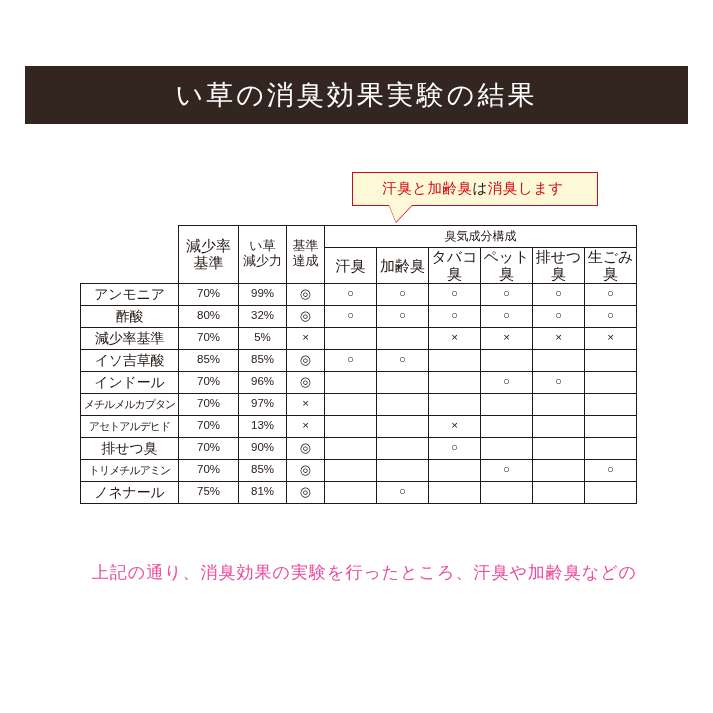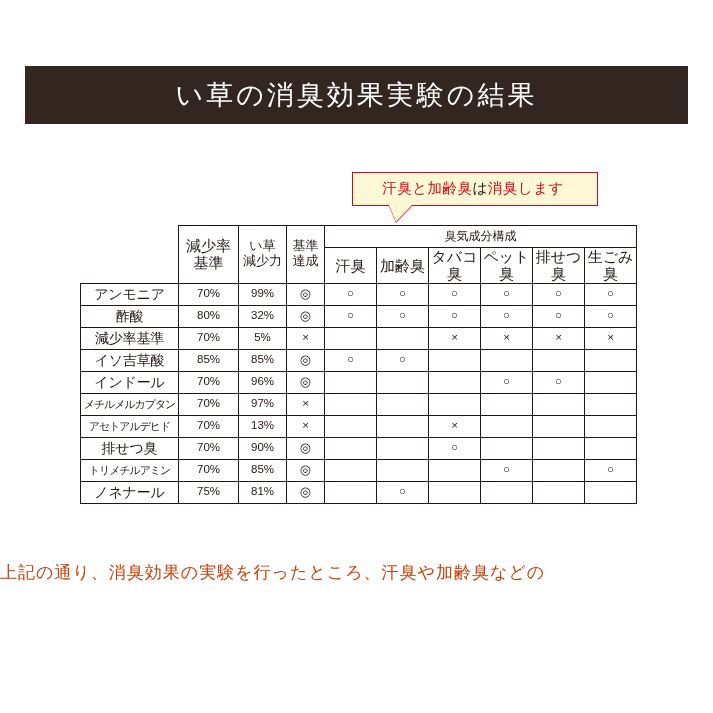--- a/index.html
+++ b/index.html
@@ -131,24 +131,24 @@
     font-size: 9.5px;
     color: #231815;
     letter-spacing: 0.2px;
   }
   
   .para {
     position: absolute;
     left: 0;
     top: 556px;
     width: 637px;
-    text-align: left;
+    text-align: right;
     font-size: 17px;
     line-height: 1.95;
-    color: #c2410c;
+    color: #ec4899;
     letter-spacing: 1px;
   }
 </style>
 </head>
 <body>
 
 <div class="page">
 
   <div class="title-banner">
     <div class="title-text">い草の消臭効果実験の結果</div>

